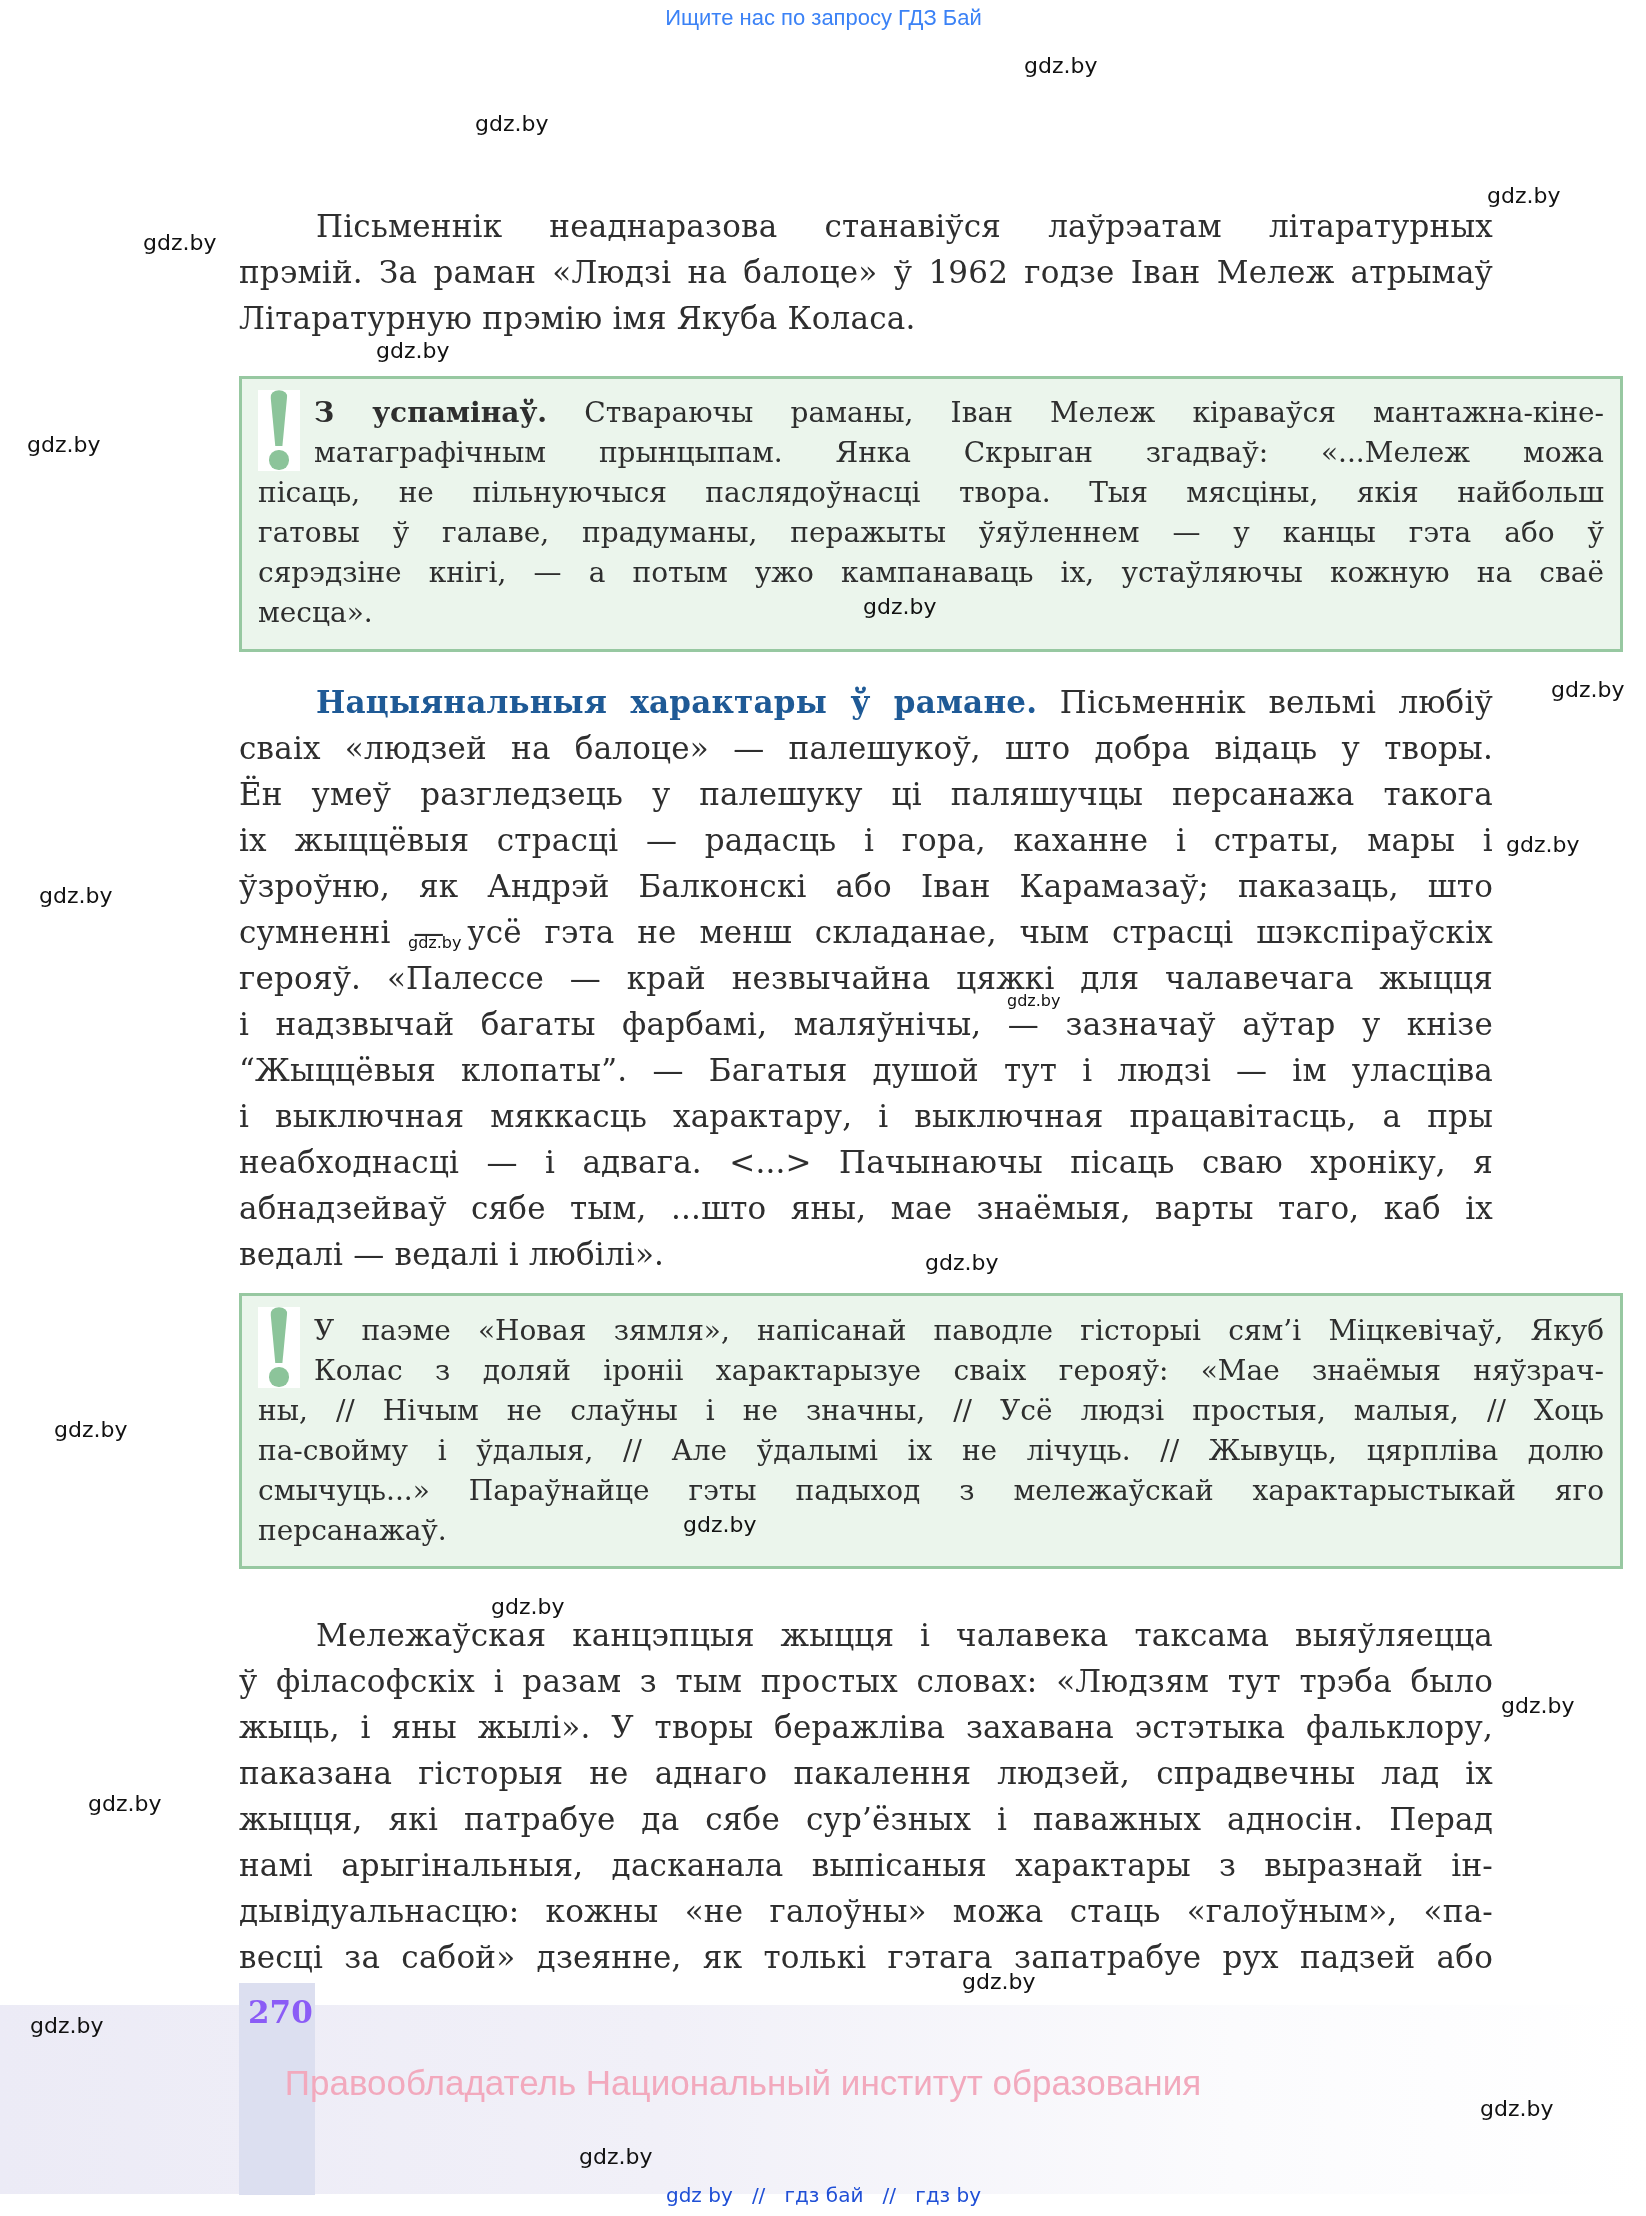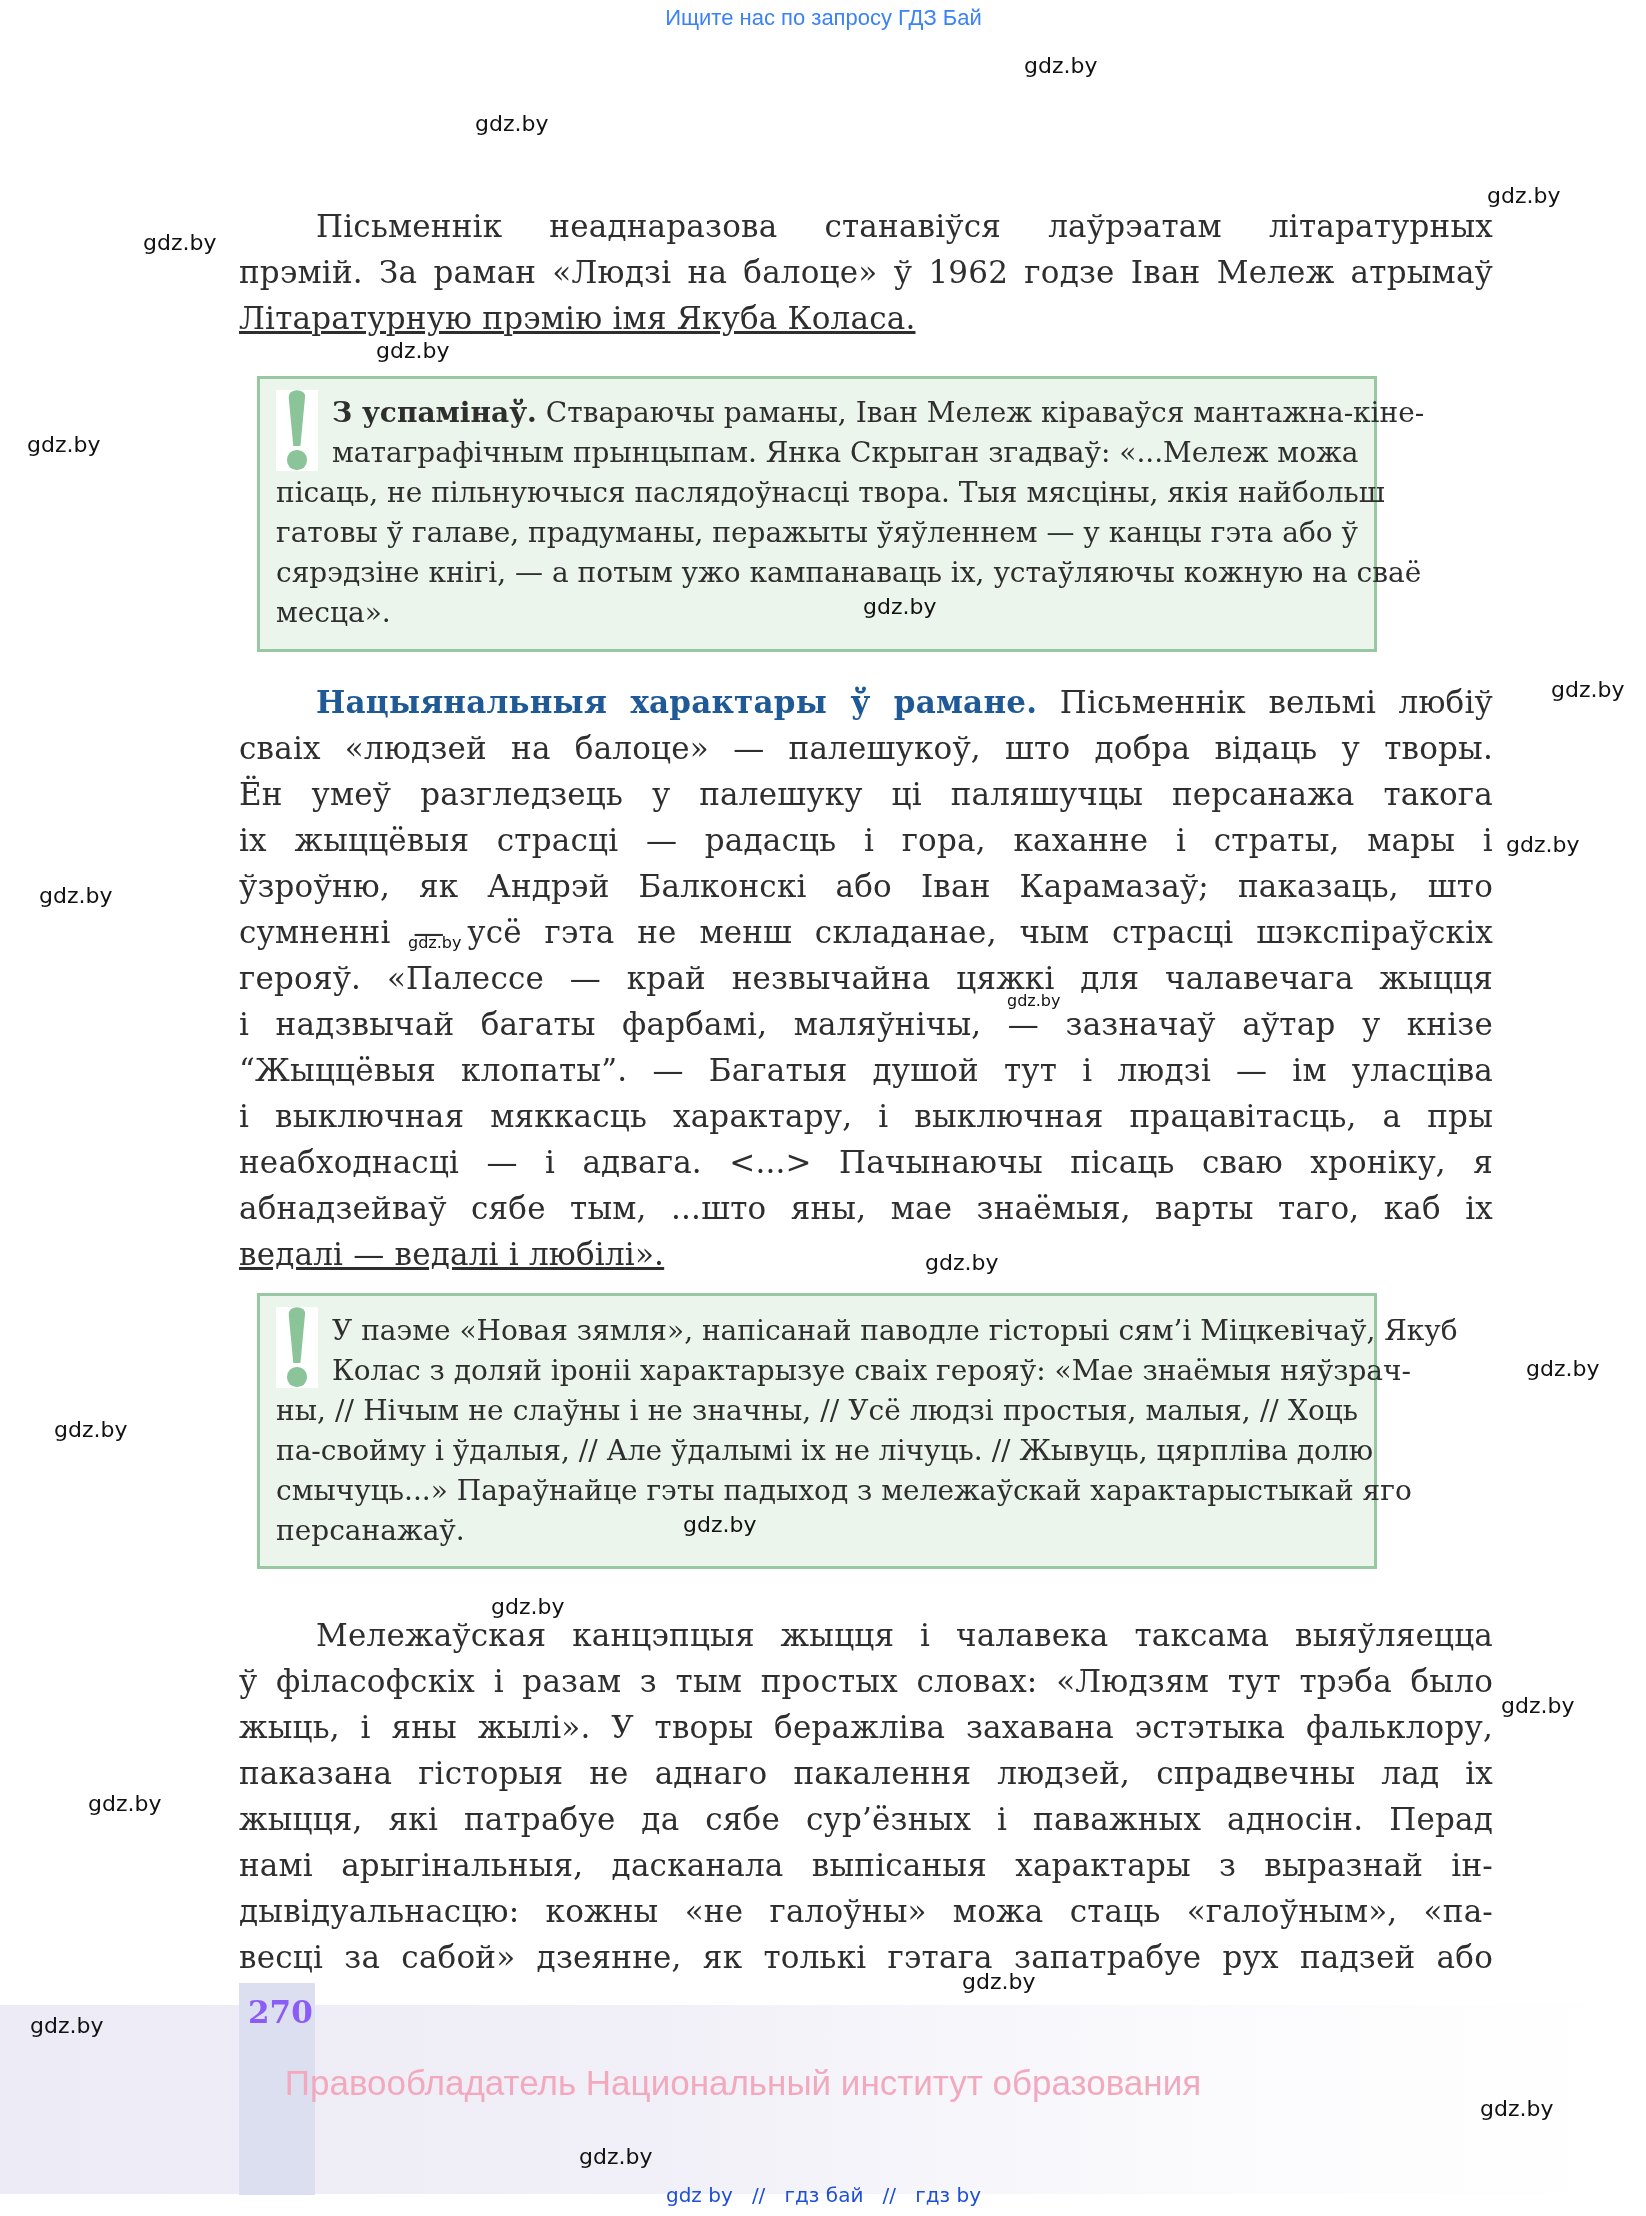--- a/index.html
+++ b/index.html
@@ -20,28 +20,27 @@
   .wm.small { font-size: 16px; }
   .page {
     position: absolute; left: 239px; width: 1254px; top: 0;
   }
   .para {
     position: absolute; left: 0; width: 1254px;
     font-size: 31px; line-height: 46px; text-align: justify;
     color: #2e2e2e; letter-spacing: 0.2px;
   }
   .para .line { display: block; text-align: justify; text-align-last: justify; white-space: nowrap; }
-  .para .line.last { text-align-last: left; text-decoration: underline; }
+  .para .line.last { text-align-last: left; }
   .para .line.indent { padding-left: 77px; }
   .heading-inline { color: #1f5a96; font-weight: bold; }
   .note-box {
-    position: absolute; left: 0; width: 1120px;
+    position: absolute; left: 0; width: 1384px;
     background: #ebf5ec; border: 3.2px solid #97c8a1;
     box-sizing: border-box;
-    margin-left: 18px;
   }
   .note-box .body {
     position: absolute; left: 16px; right: 16px;
     font-size: 28px; line-height: 40px; color: #2e2e2e;
   }
   .note-box .line { display: block; text-align: justify; text-align-last: justify; white-space: nowrap; }
   .note-box .line.last { text-align-last: left; }
   .note-box .line.hang { padding-left: 56px; }
   .note-box .lead { font-weight: bold; }
   .excl {

